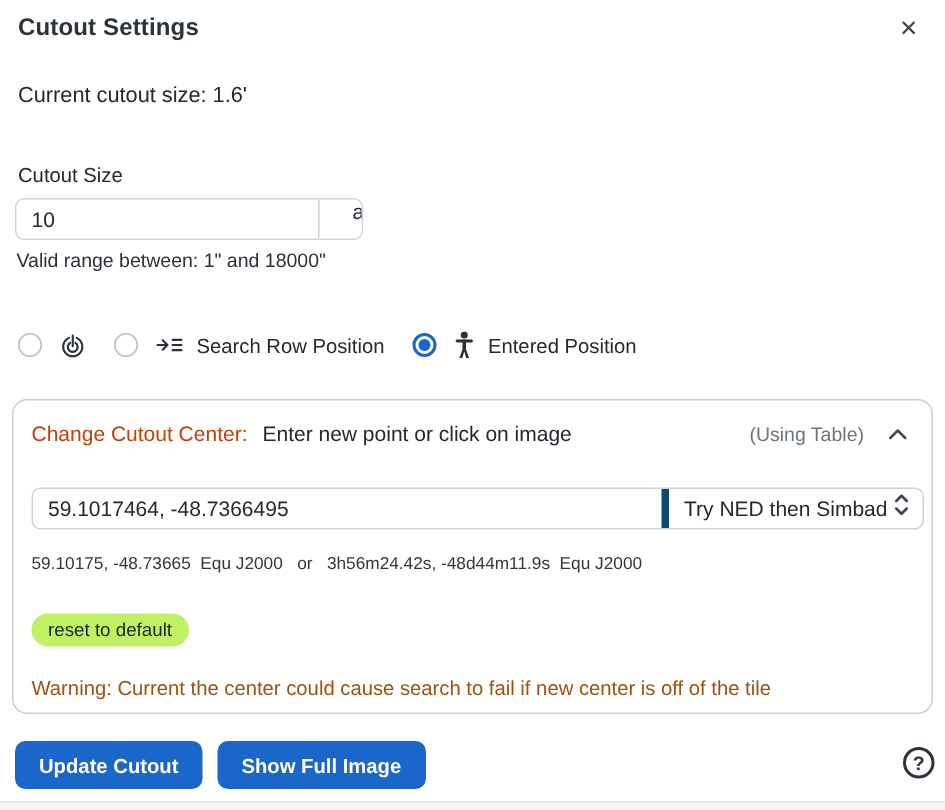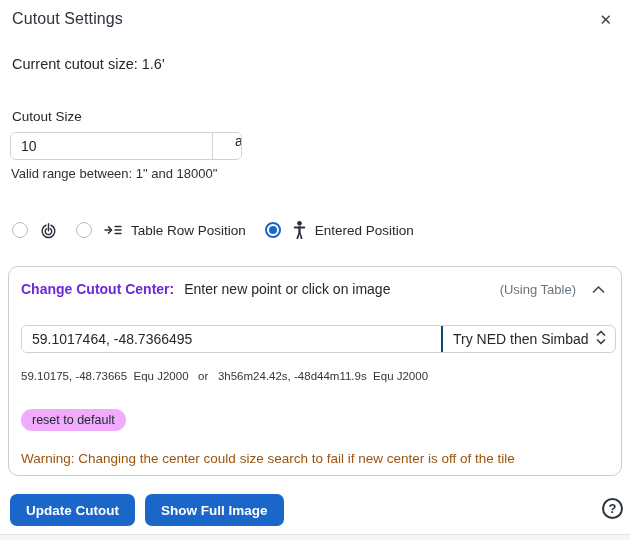--- a/index.html
+++ b/index.html
@@ -8,21 +8,21 @@
     font-family: "Liberation Sans", "DejaVu Sans", sans-serif;
     background: #ffffff;
     color: #23292f;
     position: relative;
     overflow: hidden;
   }
   .dialog { position: absolute; inset: 0; background: #fff; }
 
   
   .dlg-header { display: flex; align-items: flex-start; justify-content: space-between; padding: 10px 12px 0 12px; }
-  .dlg-title { font-size: 16px; font-weight: 400; color: #2b333c; letter-spacing: .1px; }
+  .dlg-title { font-size: 16px; font-weight: 700; color: #2b333c; letter-spacing: .1px; }
   .close-btn { font-size: 15px; color: #3c434b; cursor: pointer; line-height: 1; padding: 2px 4px; margin-right: 2px; }
 
   .current-size { margin: 27px 0 0 12px; font-size: 14.5px; color: #23292f; }
 
   
   .size-label { margin: 37px 0 0 12px; font-size: 13.5px; color: #23292f; }
   .size-control { display: flex; margin: 8px 0 0 10px; width: 232px; height: 28px;
     border: 1px solid #ccd3d9; border-radius: 6px; overflow: hidden; background: #fff; }
   .size-input { flex: 0 0 172px; border: none; outline: none; padding: 0 10px;
     font-size: 14px; color: #23292f; font-family: inherit; background: #fff; }
@@ -37,35 +37,35 @@
   .radio-circle { width: 16px; height: 16px; border-radius: 50%; border: 1.5px solid #b3bfc9; background: #fff; flex: 0 0 auto; position: relative; }
   .radio-opt.selected .radio-circle { border: 2px solid #1a66c9; }
   .radio-opt.selected .radio-circle::after { content: ""; position: absolute; inset: 2px; border-radius: 50%; background: #1a66c9; }
   .radio-opt .opt-icon { display: flex; align-items: center; margin-left: 3px; }
   .radio-opt .opt-label { font-size: 13.5px; color: #23292f; white-space: nowrap; }
 
   
   .center-panel { position: absolute; left: 8px; top: 266px; width: 614px; height: 210px;
     border: 1px solid #c6cfd7; border-radius: 10px; background: #fff; padding: 14px 12px 0 12px; }
   .panel-head { display: flex; align-items: center; }
-  .panel-title { font-size: 14px; font-weight: 700; color: #6d28d9; }
+  .panel-title { font-size: 14px; font-weight: 400; color: #c2410c; }
   .panel-sub { font-size: 14px; color: #23292f; margin-left: 10px; }
   .panel-status { margin-left: auto; font-size: 13px; color: #6d757c; }
   .collapse-btn { margin-left: 16px; margin-right: 4px; cursor: pointer; display: flex; align-items: center; }
 
   .pos-control { display: flex; margin-top: 28px; width: 595px; height: 28px;
     border: 1px solid #ccd3d9; border-radius: 6px; overflow: hidden; background: #fff; }
   .pos-input { flex: 1; border: none; outline: none; padding: 0 10px; font-size: 14px; color: #23292f; font-family: inherit; }
   .resolver-select { flex: 0 0 174px; display: flex; align-items: center; justify-content: space-between;
-    border-left: 2px solid #0c4a6e; padding: 0 9px 0 10px; cursor: pointer; }
+    border-left: 5px solid #0c4a6e; padding: 0 9px 0 10px; cursor: pointer; }
   .resolver-select .sel-text { font-size: 14px; color: #23292f; }
 
   .coords-readout { margin-top: 17px; font-size: 11.5px; color: #30373d; white-space: pre-wrap; }
 
-  .reset-btn { display: inline-block; margin-top: 27px; padding: 4px 11px; background: #f0abfc;
+  .reset-btn { display: inline-block; margin-top: 27px; padding: 4px 11px; background: #bef264;
     border-radius: 13px; font-size: 12.5px; color: #23292f; cursor: pointer; }
 
   .warning-text { margin-top: 20px; font-size: 13.5px; color: #9a5410; }
 
   
   .footer { position: absolute; left: 10px; top: 494px; display: flex; gap: 10px; }
   .btn-primary { background: #1a66c9; color: #fff; border: none; border-radius: 7px;
     font-family: inherit; font-size: 13.5px; font-weight: 700; padding: 0 16px; height: 32px; cursor: pointer; }
   .help-btn { position: absolute; right: 7px; top: 498px; width: 21px; height: 21px; border-radius: 50%;
     border: 2px solid #2b333c; display: flex; align-items: center; justify-content: center;
@@ -116,21 +116,21 @@
       <span class="radio-circle"></span>
       <span class="opt-icon">
         <svg width="18" height="14" viewBox="0 0 26 18" fill="none" stroke="#2a3138" stroke-width="2.1" stroke-linecap="round" stroke-linejoin="round">
           <line x1="1.5" y1="9" x2="10.5" y2="9"></line>
           <polyline points="6.5,4.5 11,9 6.5,13.5"></polyline>
           <line x1="16" y1="4" x2="24.5" y2="4"></line>
           <line x1="16" y1="9" x2="24.5" y2="9"></line>
           <line x1="16" y1="14" x2="24.5" y2="14"></line>
         </svg>
       </span>
-      <span class="opt-label">Table Row Position</span>
+      <span class="opt-label">Search Row Position</span>
     </div>
     <div class="radio-opt selected">
       <span class="radio-circle"></span>
       <span class="opt-icon">
         <svg width="13" height="18" viewBox="0 0 14 20" fill="#2a3138">
           <circle cx="7" cy="2.6" r="2.6"></circle>
           <rect x="0.6" y="6" width="12.8" height="2.2" rx="1.1"></rect>
           <rect x="5.7" y="6" width="2.6" height="7.2"></rect>
           <path d="M6 12.4 L3.4 19.6 L5.5 19.9 L7 14.8 L8.5 19.9 L10.6 19.6 L8 12.4 Z"></path>
         </svg>
@@ -163,21 +163,21 @@
         </span>
       </div>
     </div>
 
     <div class="coords-readout">59.10175, -48.73665  Equ J2000   or   3h56m24.42s, -48d44m11.9s  Equ J2000</div>
 
     <div>
       <span class="reset-btn">reset to default</span>
     </div>
 
-    <div class="warning-text">Warning: Changing the center could size search to fail if new center is off of the tile</div>
+    <div class="warning-text">Warning: Current the center could cause search to fail if new center is off of the tile</div>
   </div>
 
   <div class="footer">
     <button class="btn-primary">Update Cutout</button>
     <button class="btn-primary">Show Full Image</button>
   </div>
   <div class="help-btn">
     <span>?</span>
   </div>
 

